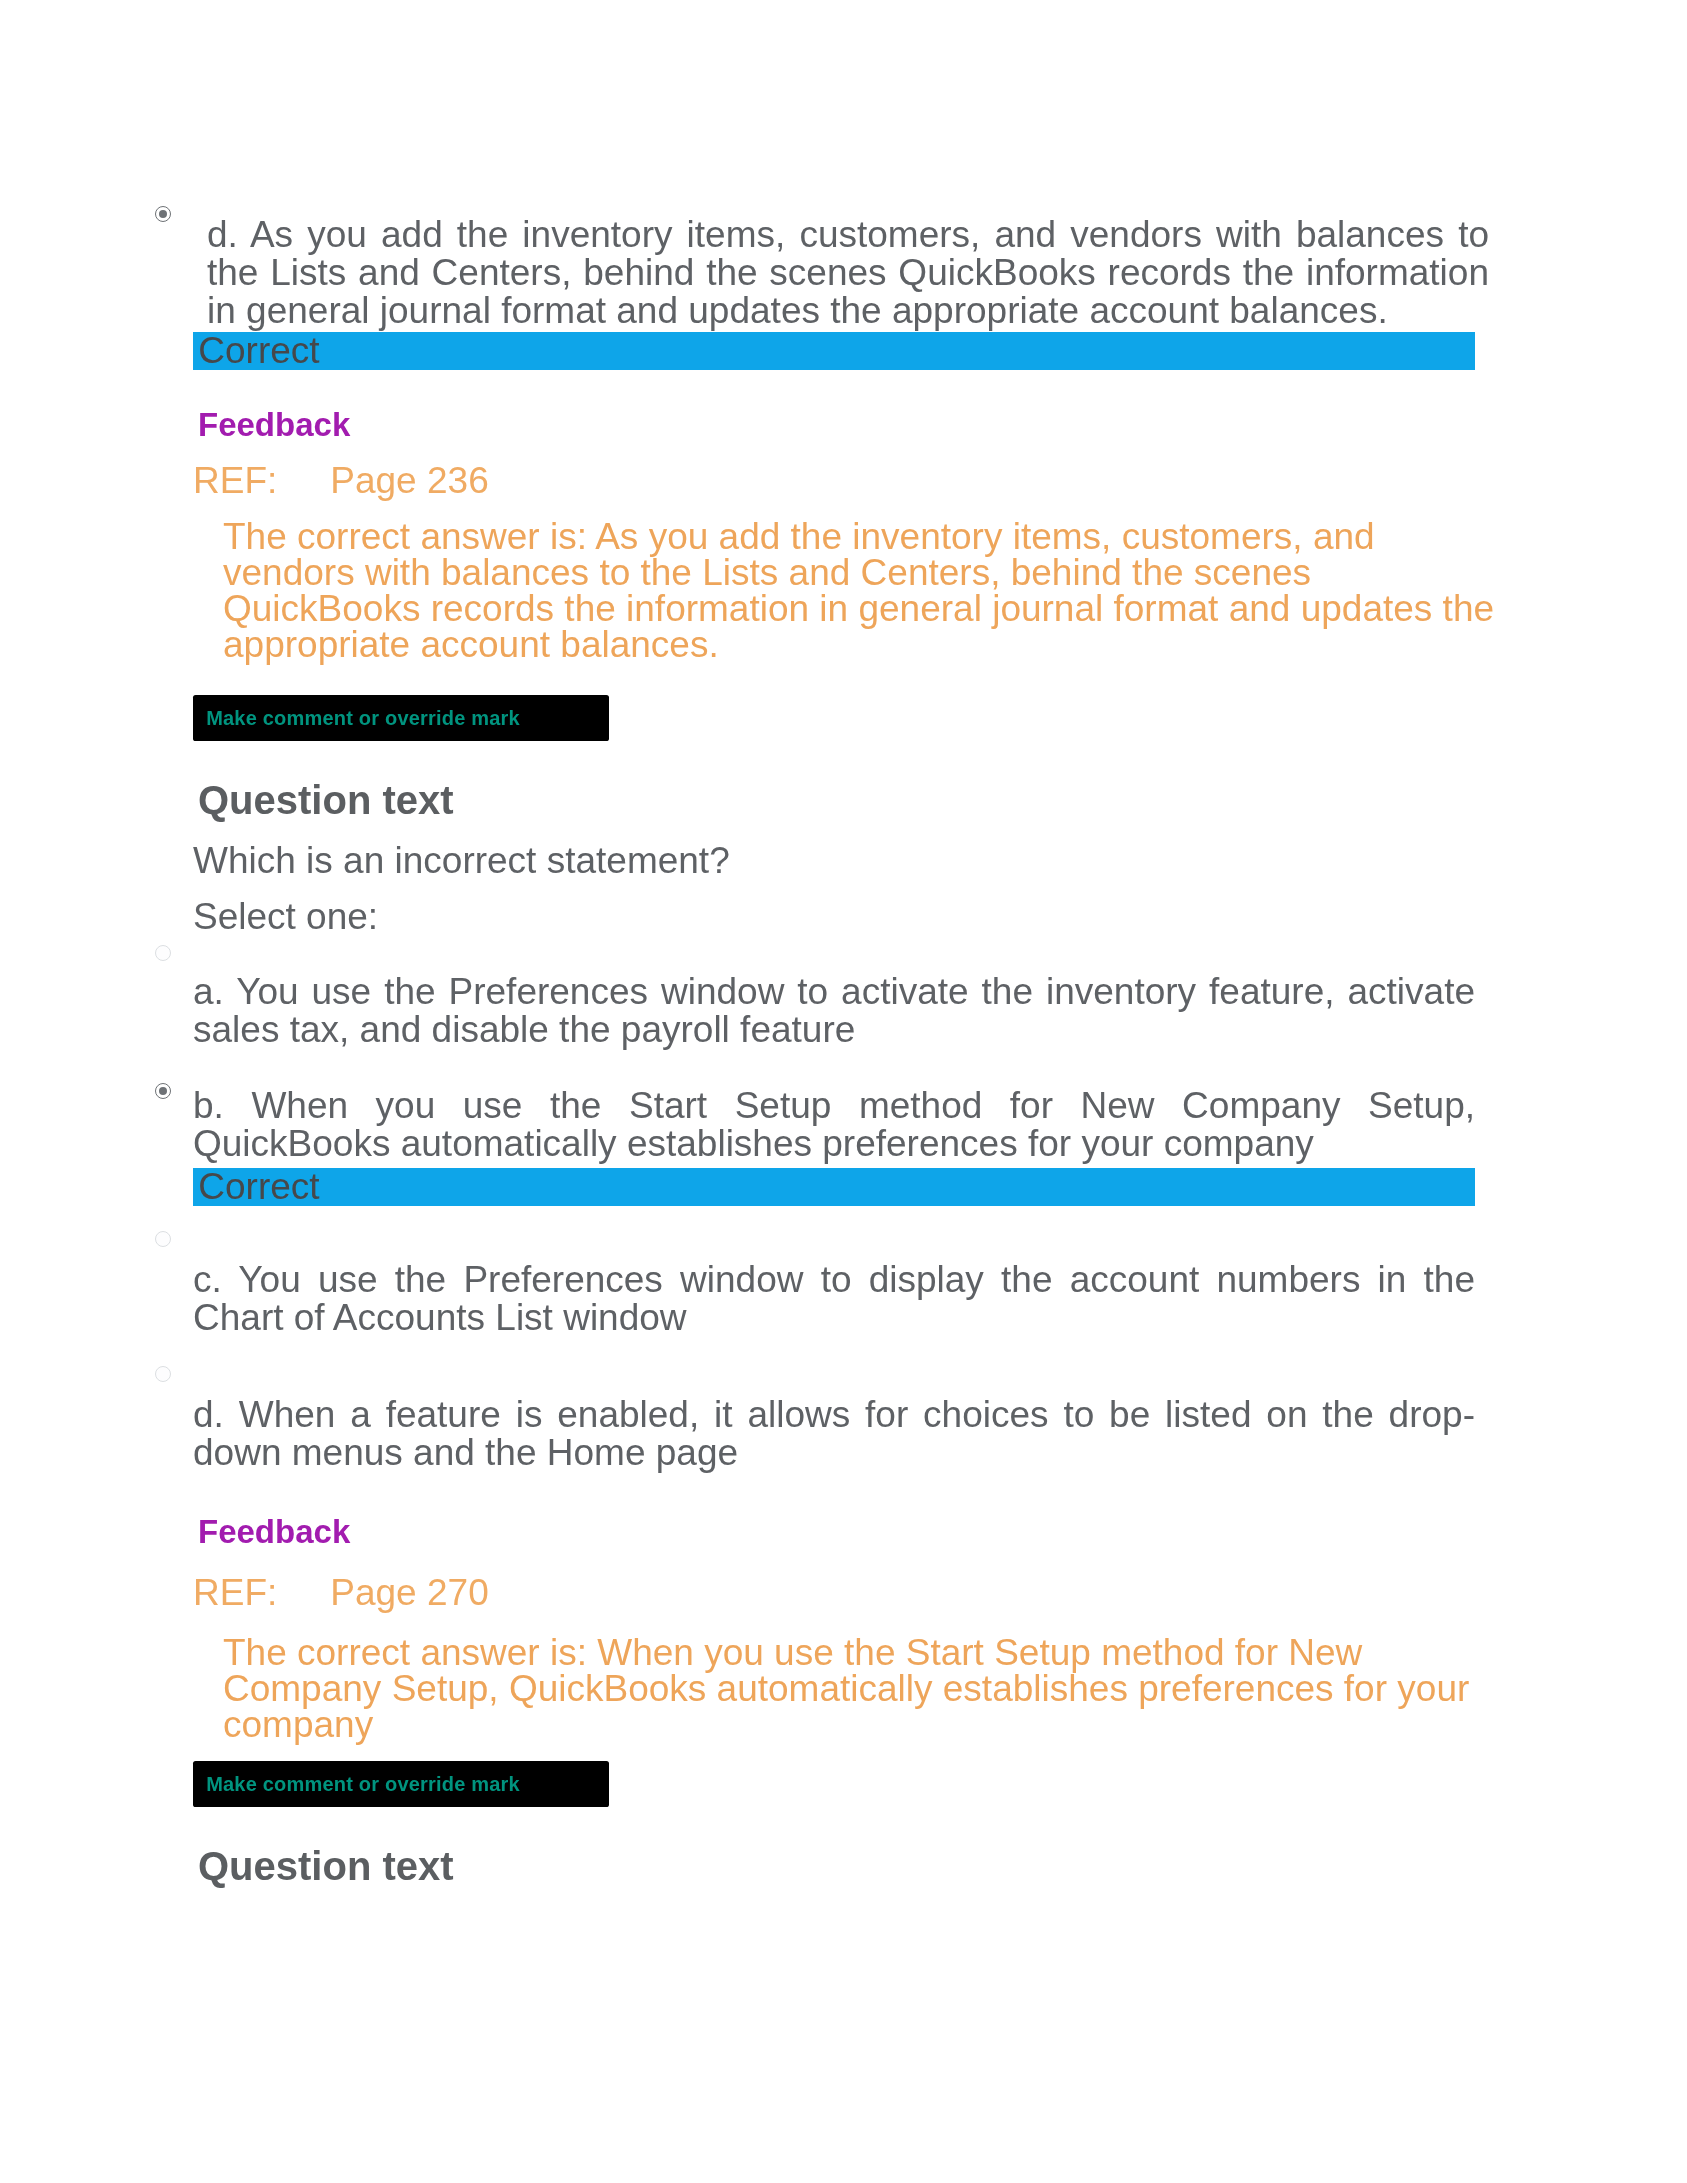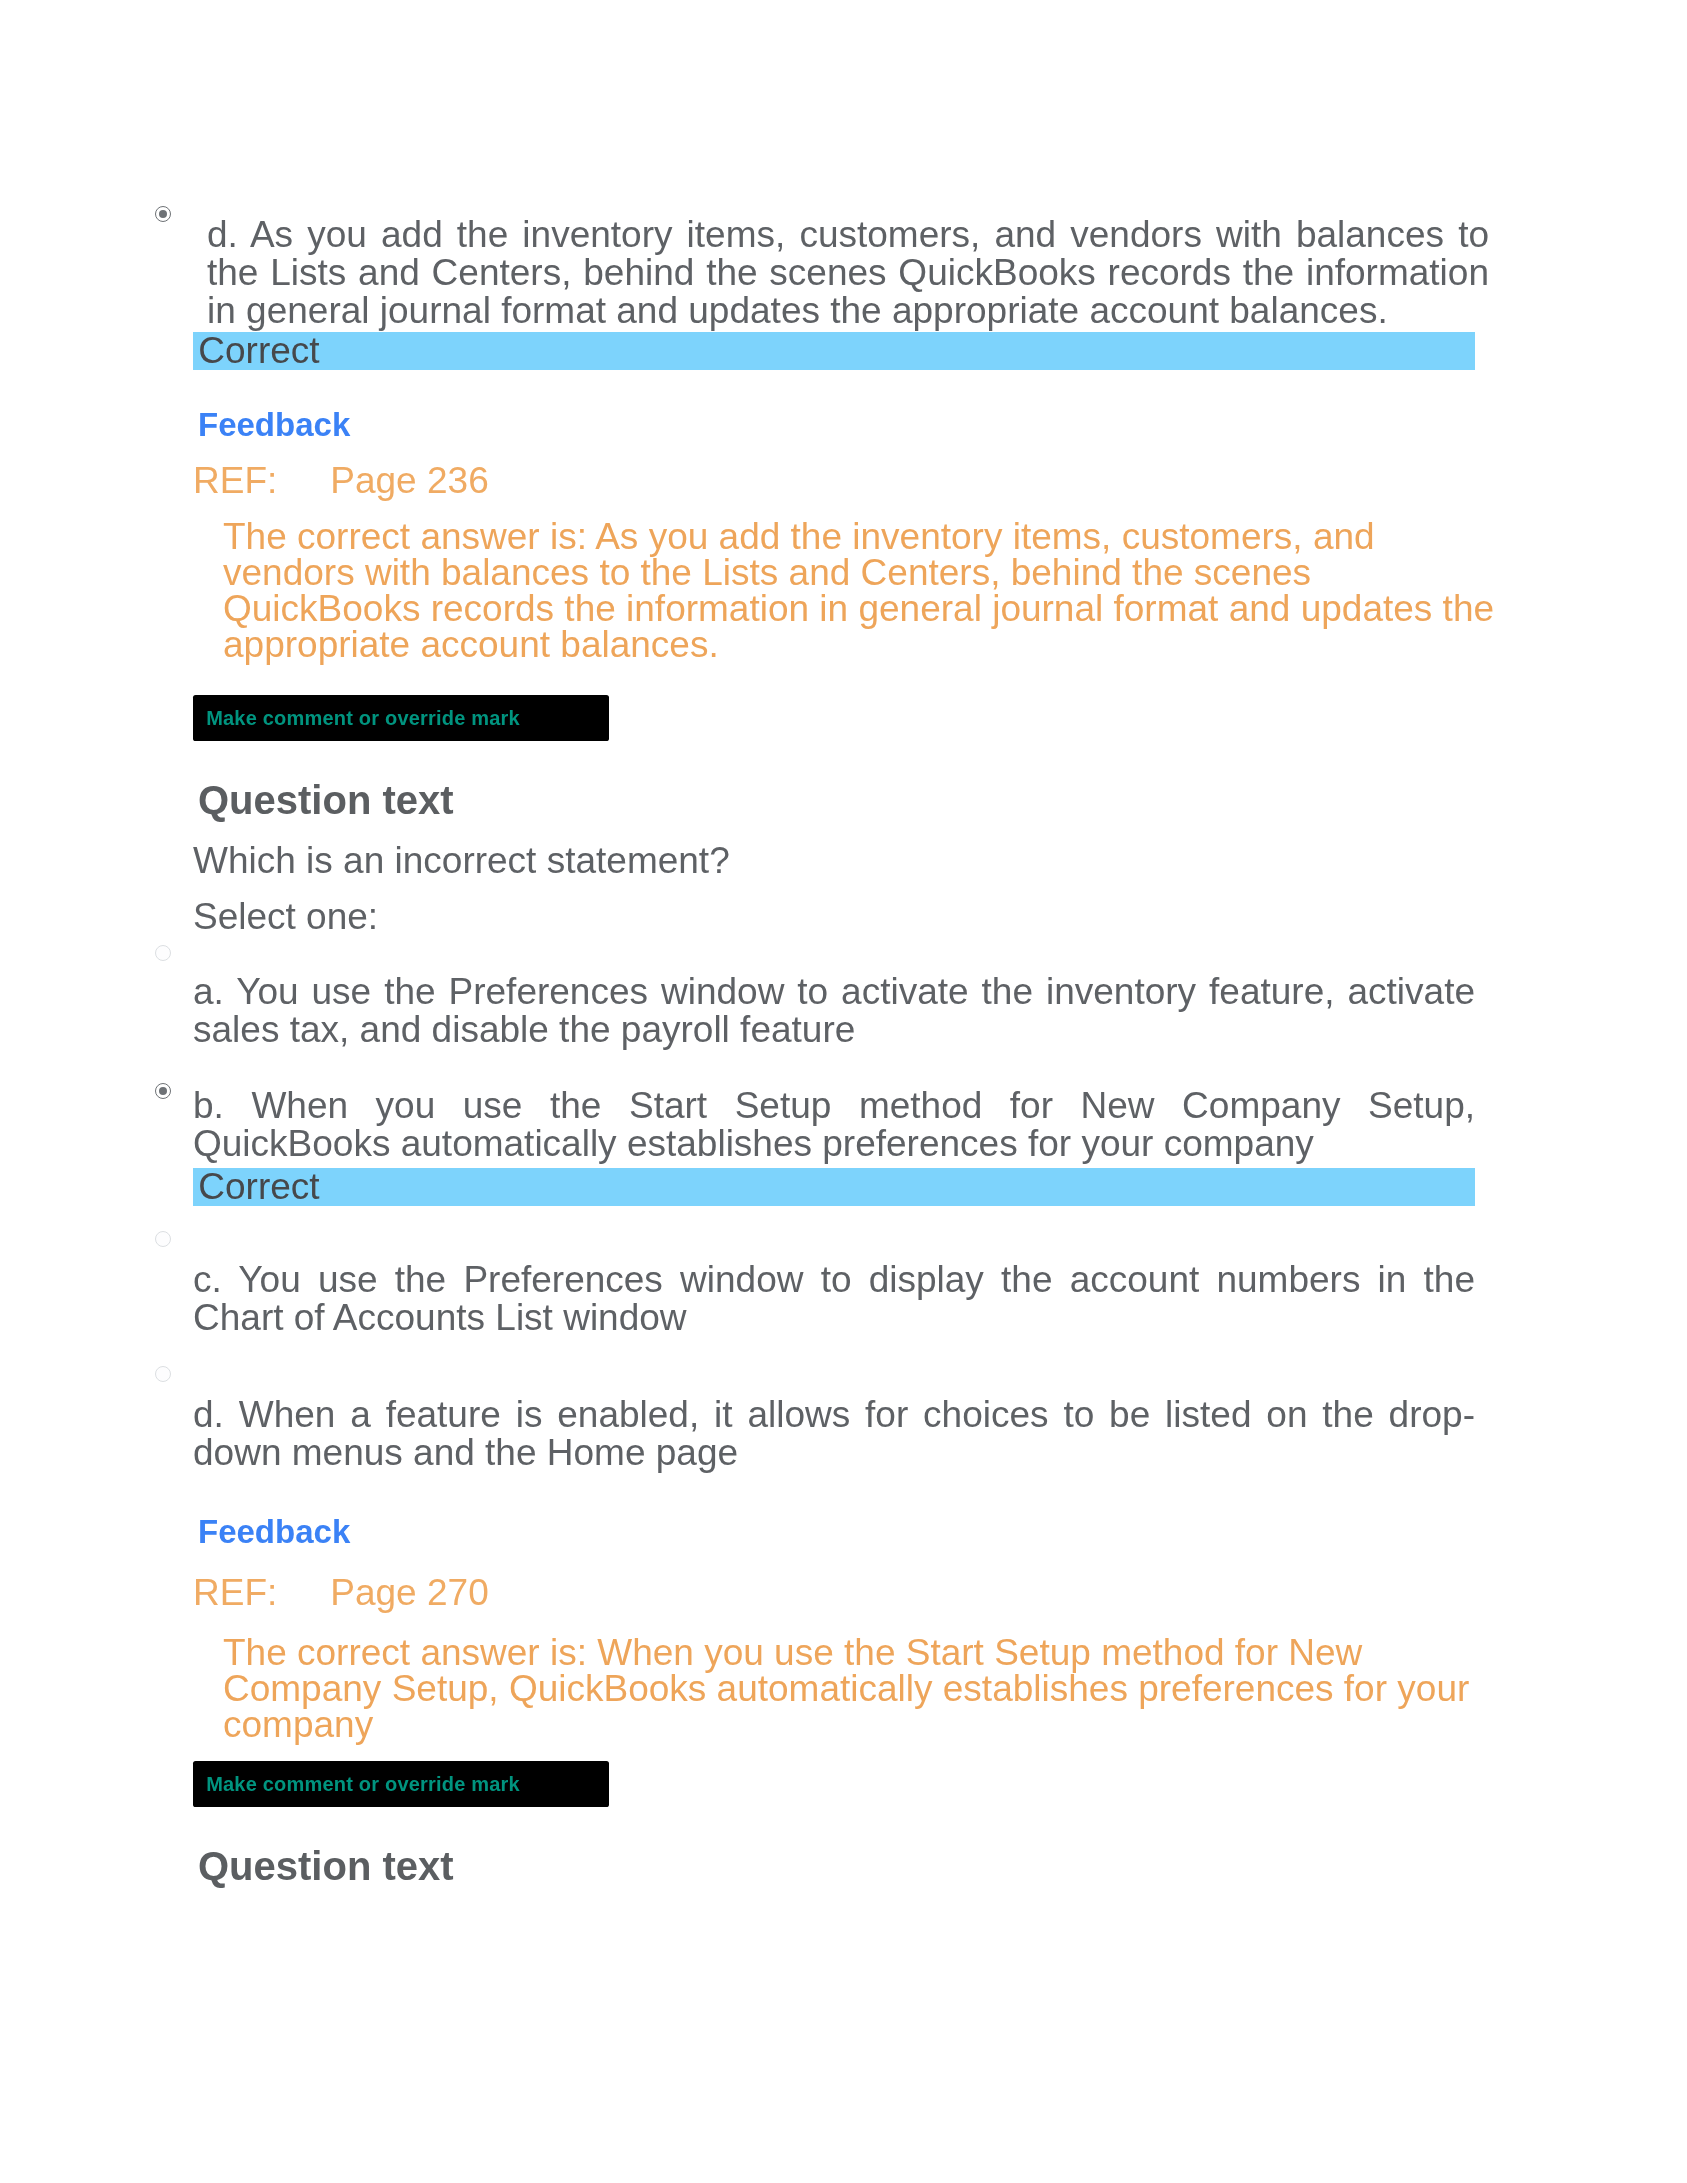--- a/index.html
+++ b/index.html
@@ -12,29 +12,29 @@
   .radio{position:absolute;width:16px;height:16px;border-radius:50%;
          border:1.3px solid #dcdfe2;background:#fdfdfe;box-sizing:border-box;}
   .radio.sel{border:1.3px solid #6e7276;background:#fff;}
   .radio.sel::after{content:"";position:absolute;left:50%;top:50%;width:8px;height:8px;
          margin:-4px 0 0 -4px;border-radius:50%;background:#6e7276;}
 
   
   .otext{position:absolute;width:1282px;font-size:37px;line-height:38px;
          text-align:justify;color:#5e6165;}
   .hlline{position:absolute;width:1282px;height:38px;line-height:38px;
-          background:#7dd3fc;font-size:37px;color:#46484b;
+          background:#0ea5e9;font-size:37px;color:#46484b;
           padding-left:5.3px;box-sizing:border-box;}
 
   
   .qlabel{position:absolute;font-weight:bold;font-size:40px;line-height:38px;color:#5b5e61;}
   .plain{position:absolute;font-size:37px;line-height:38px;color:#5e6165;}
 
   
-  .fbtitle{position:absolute;font-weight:bold;font-size:33px;line-height:38px;color:#3b82f6;}
+  .fbtitle{position:absolute;font-weight:bold;font-size:33px;line-height:38px;color:#a21caf;}
   .fbref{position:absolute;font-size:37px;line-height:38px;color:#f0ab63;white-space:nowrap;}
   .fbbody{position:absolute;width:1282px;font-size:37px;line-height:36px;
           color:#eea55a;text-align:left;margin-left:30px;}
 
   
   .btn{position:absolute;background:#000000;border:0;border-radius:2.6px;
        padding:0 0 0 13.2px;box-sizing:border-box;
        font-family:"Liberation Sans",sans-serif;font-weight:bold;font-size:20px;
        letter-spacing:0.2px;color:#00947f;text-align:left;line-height:46px;
        white-space:nowrap;overflow:hidden;}

